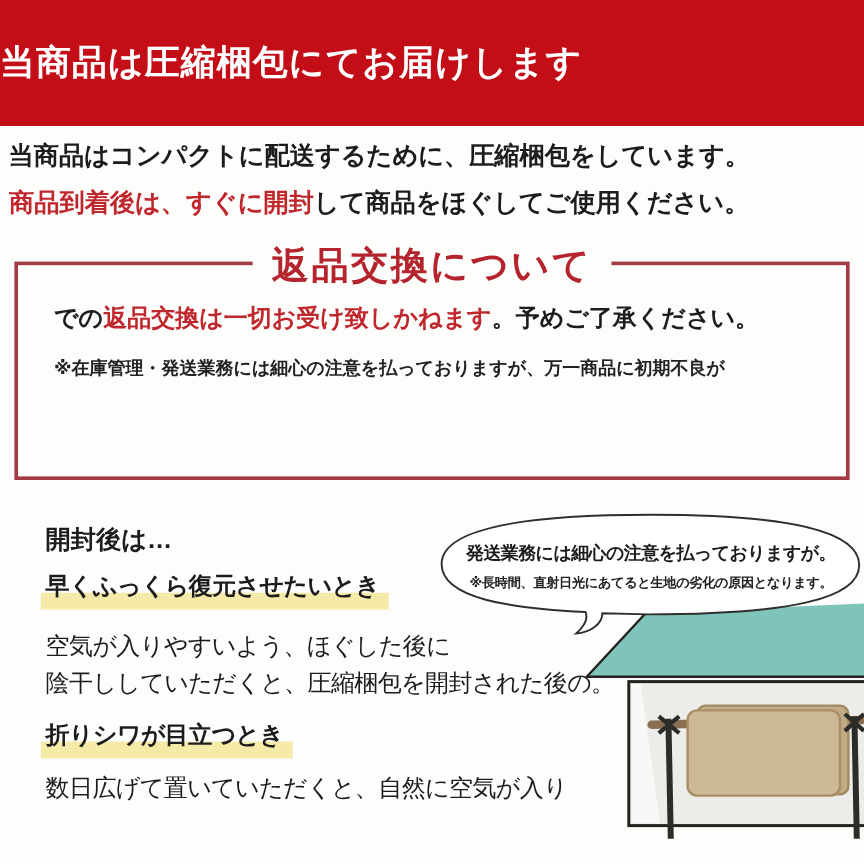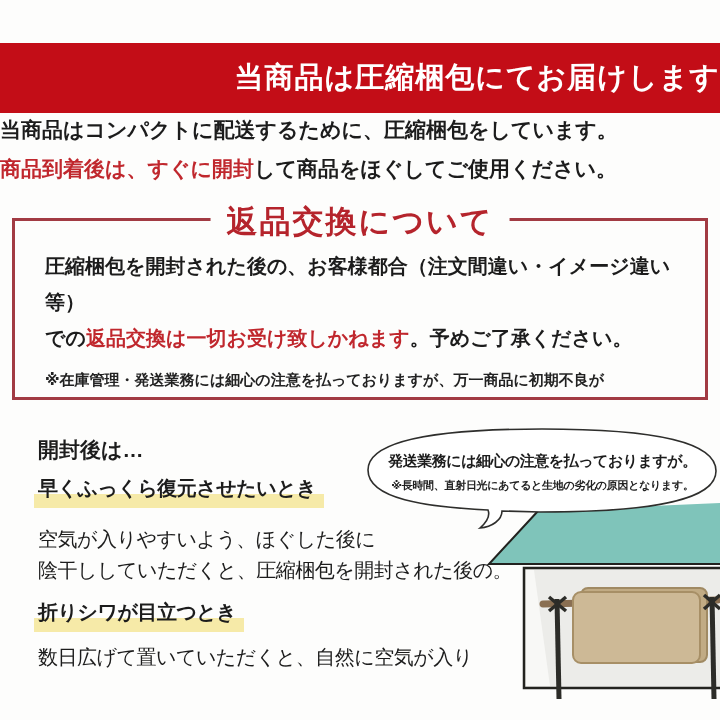--- a/index.html
+++ b/index.html
@@ -4,26 +4,26 @@
 <style>
   html,body{margin:0;padding:0;}
   body{
     width:720px;height:720px;position:relative;overflow:hidden;
     background:#fdfdfc;color:#1c1c1c;
     font-family:"Liberation Sans","DejaVu Sans",sans-serif;
   }
   .abs{position:absolute;}
   
   .banner{
-    left:0;top:0;width:720px;height:70px;background:#c30d17;
-    display:flex;align-items:center;justify-content:flex-end;margin-top:43px;
+    left:0;top:0;width:720px;height:105px;background:#c30d17;
+    display:flex;align-items:center;justify-content:flex-start;
   }
   .banner-text{color:#fff;font-size:29px;font-weight:bold;letter-spacing:1px;}
   
-  .intro-line{left:0;width:632px;font-size:21px;font-weight:bold;letter-spacing:0px;white-space:nowrap;font-family:Liberation Serif, serif;}
+  .intro-line{left:0;width:632px;text-align:center;font-size:21px;font-weight:bold;letter-spacing:0px;white-space:nowrap;font-family:Liberation Serif, serif;}
   .intro1{top:116px;}
   .intro2{top:155px;}
   .red{color:#c0272d;}
   
   .returns-box{
     left:12px;top:218px;width:690px;height:176px;
     border:3px solid #a23b43;background:transparent;
   }
   .box-title{
     position:absolute;top:-20px;left:50%;transform:translateX(-50%);
@@ -57,21 +57,20 @@
 <div class="abs banner">
   <span class="banner-text">当商品は圧縮梱包にてお届けします</span>
 </div>
 
 <div class="abs intro-line intro1">当商品はコンパクトに配送するために、圧縮梱包をしています。</div>
 <div class="abs intro-line intro2"><span class="red">商品到着後は、すぐに開封</span><span>して商品をほぐしてご使用ください。</span></div>
 
 <div class="abs returns-box">
   <div class="box-title">返品交換について</div>
   <div class="box-body">
-    <div>圧縮梱包を開封された後の、お客様都合（注文間違い・イメージ違い等）</div>
     <div><span>での</span><span class="red">返品交換は一切お受け致しかねます</span><span>。予めご了承ください。</span></div>
   </div>
   <div class="box-note">
     <div>※在庫管理・発送業務には細心の注意を払っておりますが、万一商品に初期不良が</div>
   </div>
 </div>
 
 <div class="abs lead">開封後は…</div>
 
 <div class="abs subhead subhead1">早くふっくら復元させたいとき</div>

